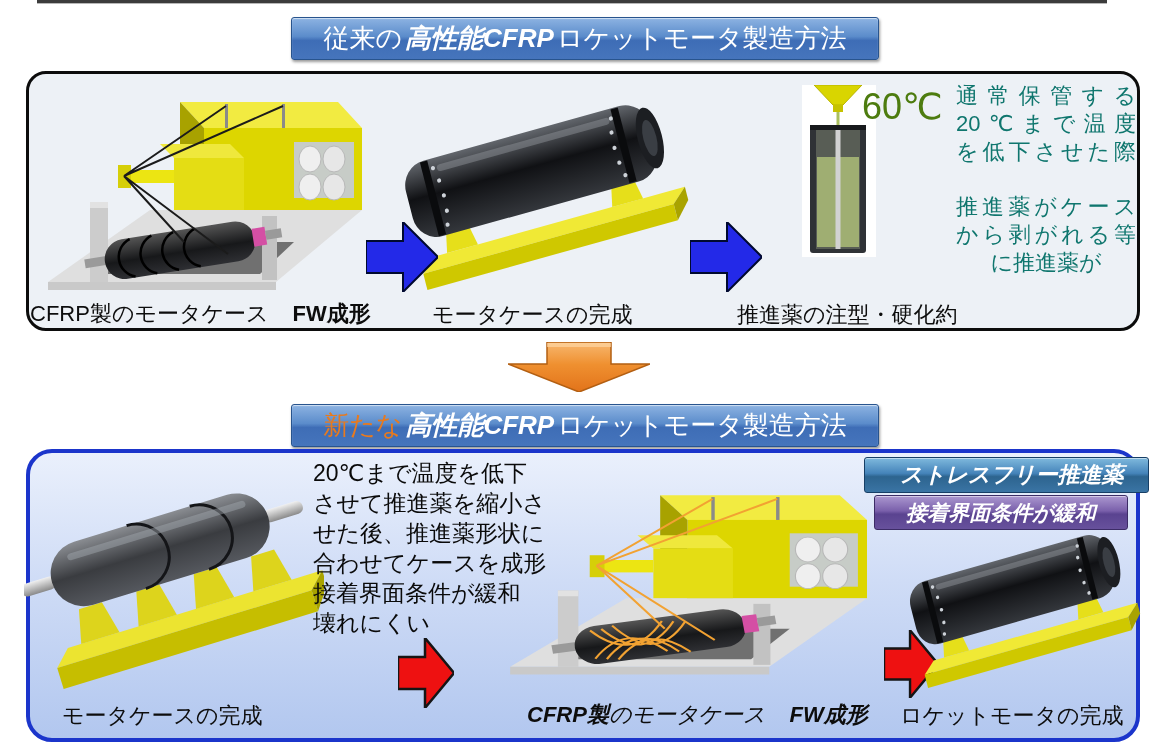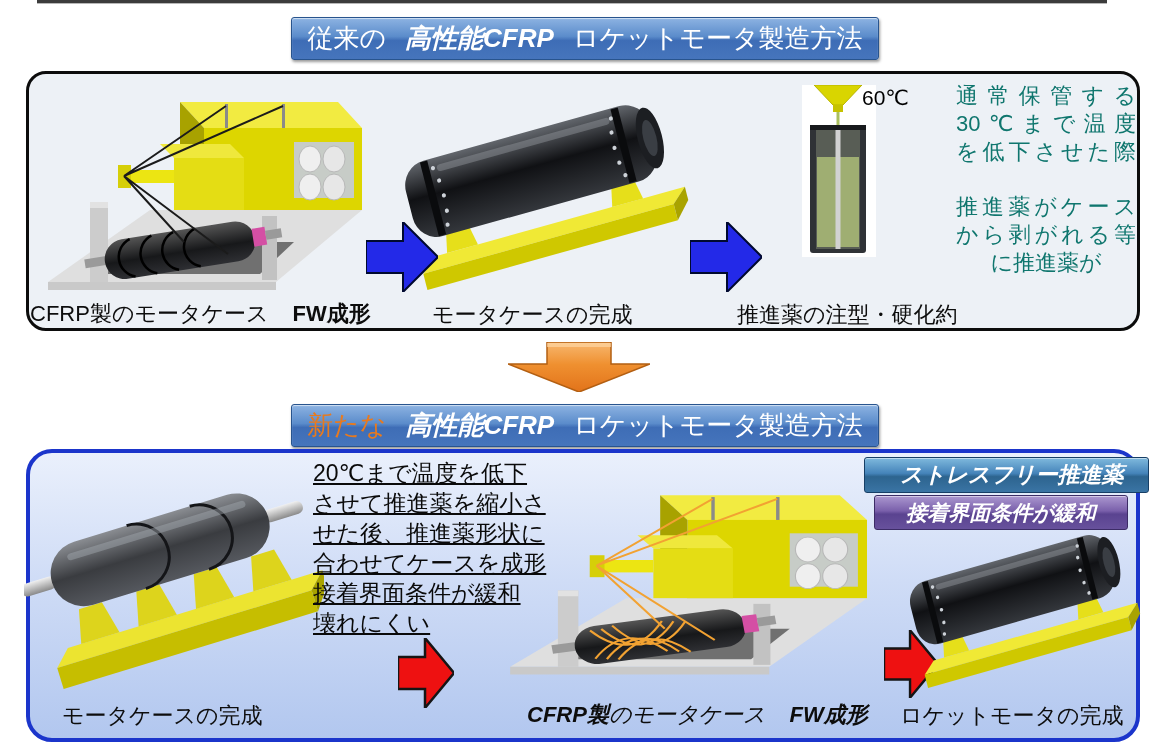--- a/index.html
+++ b/index.html
@@ -8,21 +8,21 @@
   .abs { position:absolute; }
 
   .top-line { left:37px; top:0; width:1070px; height:3px; background:#3c3c3c; border-bottom:1px solid #b8b8b8; }
 
   .title-bar {
     left:291px; width:586px; height:41px; border-radius:3px;
     border:1px solid #28548e;
     background:linear-gradient(180deg,#8db3e2 0%,#5b8ccb 45%,#3e6db6 55%,#4675bc 100%);
     box-shadow: inset 0 1px 1px rgba(255,255,255,.6), 1px 2px 3px rgba(0,0,0,.4);
     display:flex; align-items:center; justify-content:center;
-    color:#fff; font-size:26px; white-space:nowrap;gap:16px;
+    color:#fff; font-size:26px; white-space:nowrap;
   }
   #title-old { top:17px; }
   #title-new { top:404px; }
   .title-em { font-weight:bold; font-style:italic; margin:0 3px; }
   .prefix-orange { color:#e87a1e; }
 
   .panel-old { left:26px; top:71px; width:1108px; height:254px; background:#edf1f6;
     border:3px solid #0c0c0c; border-radius:20px; }
   .panel-new { left:26px; top:449px; width:1106px; height:285px;
     background:linear-gradient(180deg,#eaf0fc 0%,#cfdcf6 45%,#b2c7ef 100%);
@@ -31,30 +31,30 @@
   .cap { color:#0d0d0d; font-size:22px; white-space:nowrap; }
   .cap-b { font-weight:bold;margin-left:24px; }
   .cap-it { font-style:italic; }
   #cap-old-1 { left:30px;  top:299px; }
   #cap-old-2 { left:432px; top:300px; }
   #cap-old-3 { left:737px; top:300px; }
   #cap-new-1 { left:62px;  top:701px; }
   #cap-new-2 { left:503px; top:700px; }
   #cap-new-3 { left:900px; top:701px; }
 
-  .temp-label { left:862px; top:86px; font-size:21px; color:#000000; white-space:nowrap; }
+  .temp-label { left:862px; top:86px; font-size:36px; color:#4d7c0f; white-space:nowrap; }
 
   .note-right { left:956px; top:82px; width:180px; font-size:22px; line-height:28px; color:#0f766e; }
   .note-right .jl { text-align:justify; text-align-last:justify; }
   .note-right .cl { text-align:center; text-align-last:center; }
   .note-right .gap { height:27px; }
   .bold { font-weight:bold; }
 
   .note-new { left:313px; top:458px; width:290px; font-size:23px; line-height:30px;
-    color:#0a0a0a; white-space:nowrap;text-decoration:underline; }
+    color:#0a0a0a; white-space:nowrap; }
 
   .badge {
     display:flex; align-items:center; justify-content:center;
     color:#fff; font-style:italic; font-weight:bold; border-radius:3px; white-space:nowrap;
   }
   #badge1 { left:864px; top:457px; width:272px; height:34px; font-size:22px;
     background:linear-gradient(180deg,#7fb9dd 0%,#4584ba 45%,#2d648f 55%,#3a74a4 100%);
     border:1px solid #173f66; box-shadow: inset 0 1px 0 rgba(255,255,255,.5); padding-left: 11px; }
   #badge2 { left:874px; top:495px; width:252px; height:33px; font-size:21px;
     background:linear-gradient(180deg,#ab97d0 0%,#7a60ab 45%,#5a4390 55%,#67519c 100%);
@@ -181,21 +181,21 @@
   </svg>
 
   <div class="abs cap" id="cap-old-1">
     <span>CFRP製のモータケース</span><span class="cap-b">FW成形</span>
   </div>
   <div class="abs cap" id="cap-old-2">モータケースの完成</div>
   <div class="abs cap" id="cap-old-3">推進薬の注型・硬化約</div>
 
   <div class="abs note-right">
     <div class="jl">通常保管する</div>
-    <div class="jl">30℃まで温度</div>
+    <div class="jl">20℃まで温度</div>
     <div class="jl">を低下させた際</div>
     <div class="gap"></div>
     <div class="jl">推進薬がケース</div>
     <div class="jl">から剥がれる等</div>
     <div class="cl">に推進薬が</div>
   </div>
 
   <svg class="abs" id="arrow-orange" width="142" height="50" viewBox="0 0 142 50">
     <defs>
       <linearGradient id="ogG" x1="0" y1="0" x2="0" y2="1">

